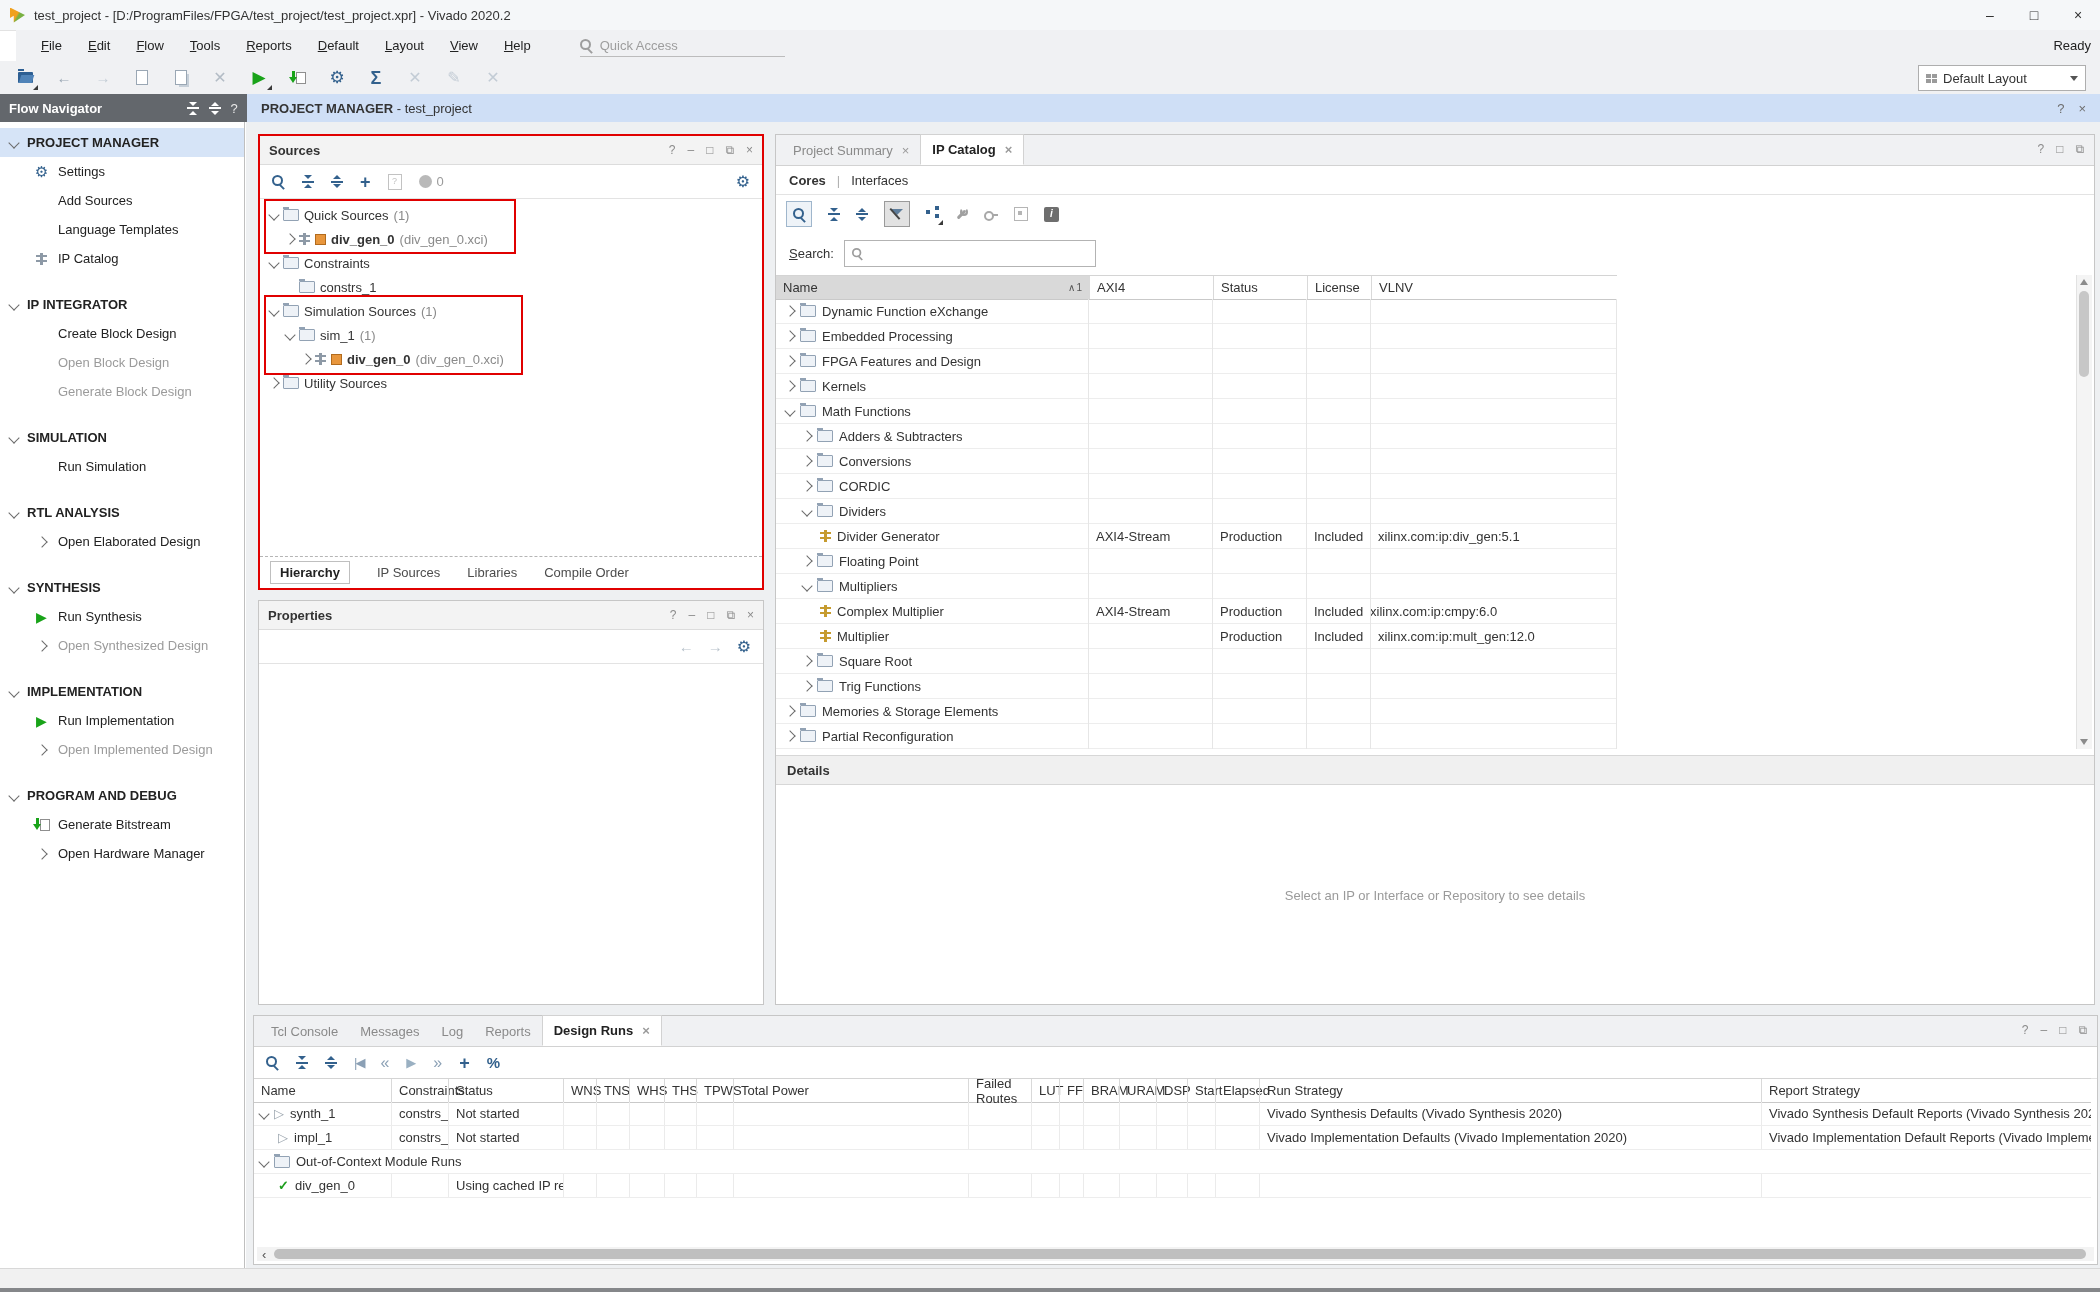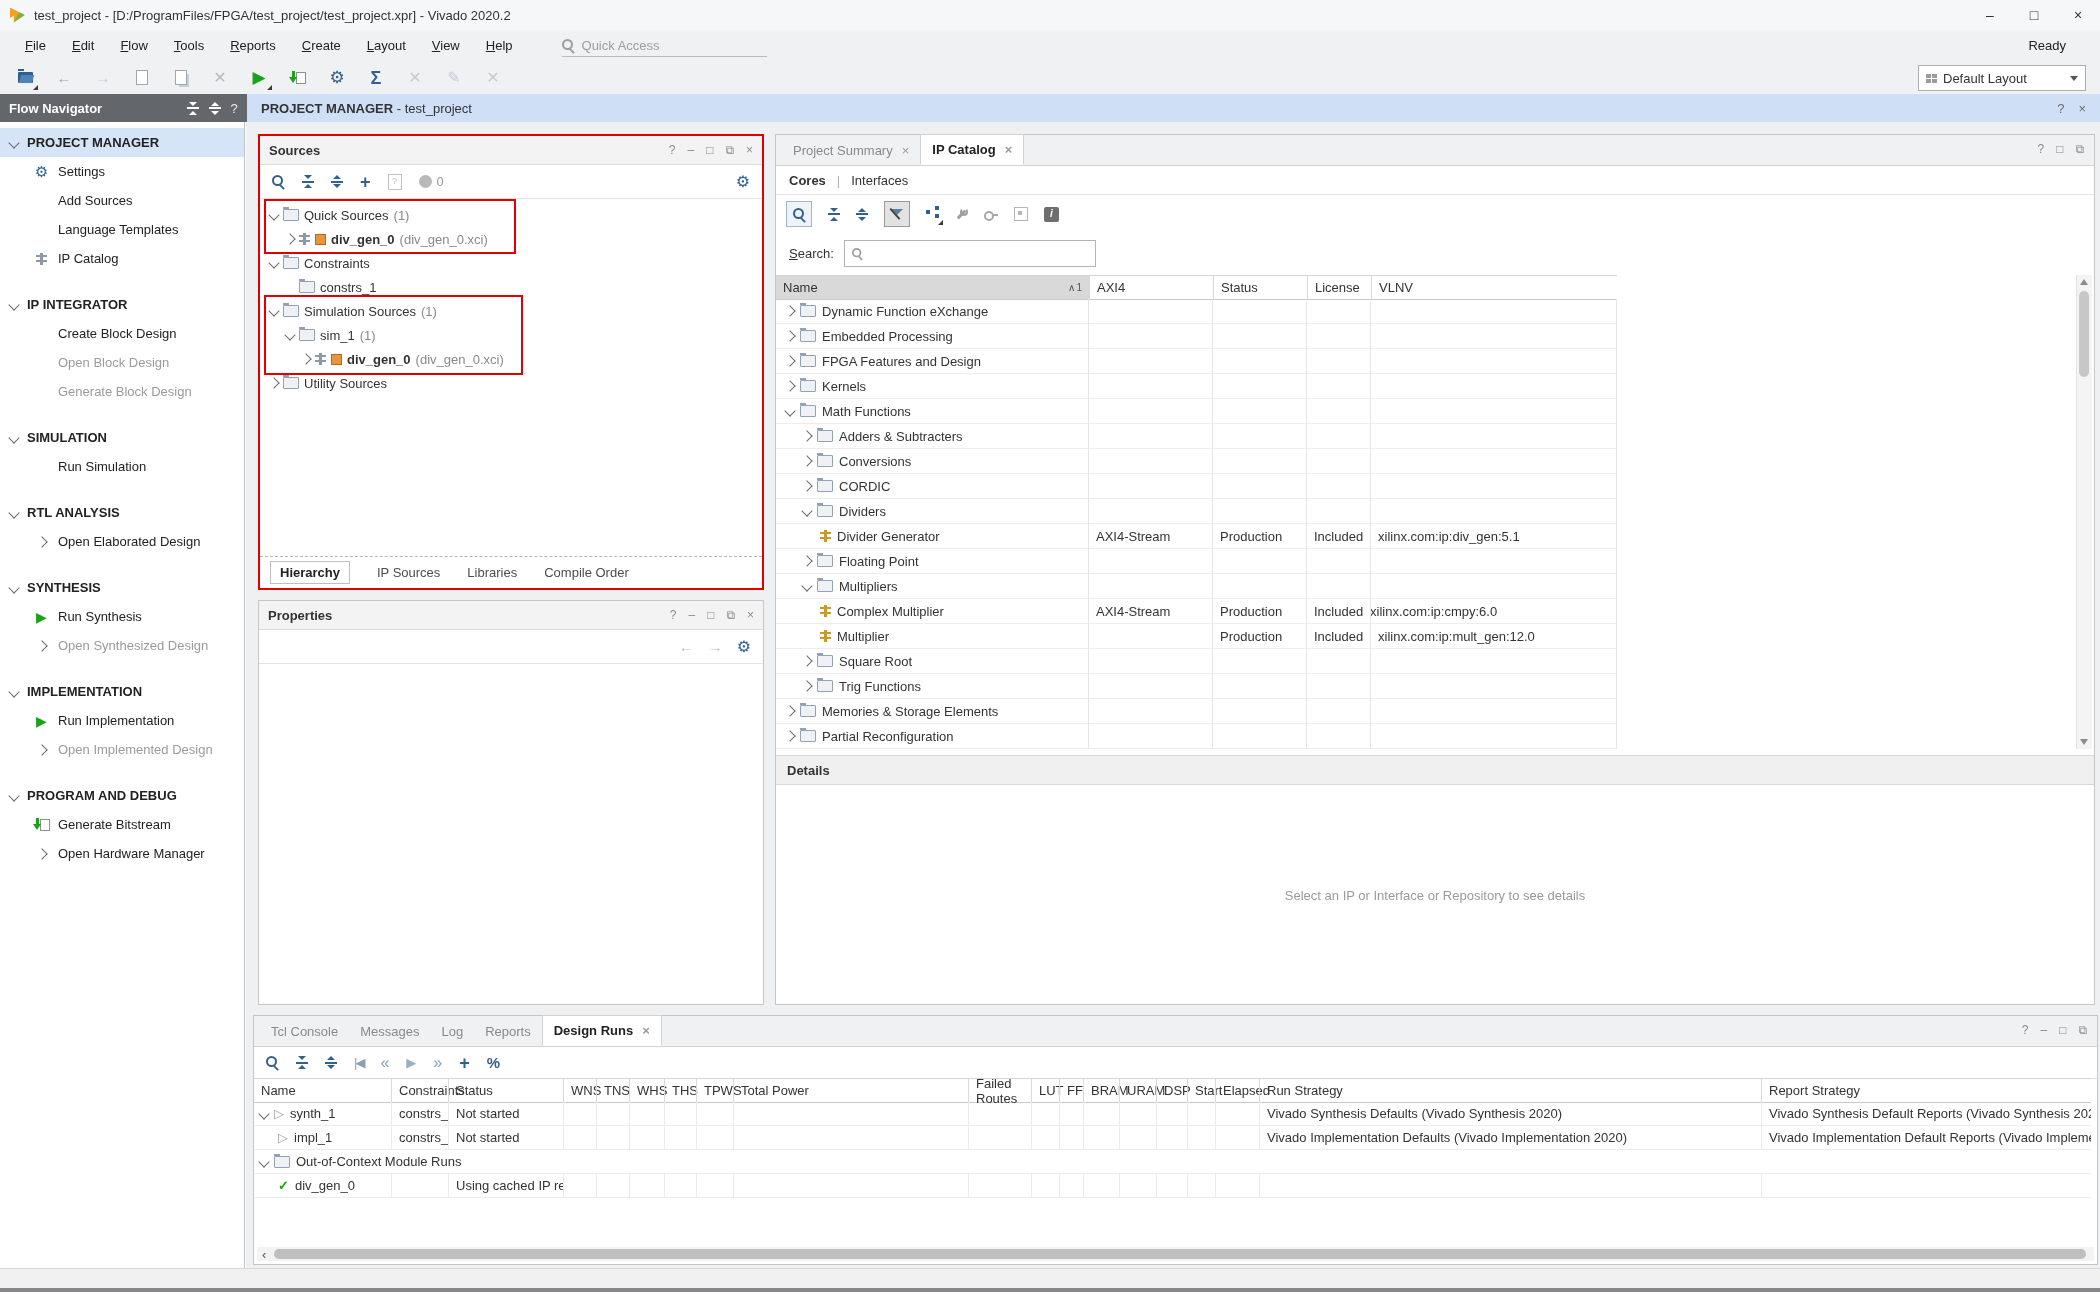--- a/index.html
+++ b/index.html
@@ -30,21 +30,21 @@
   .dis{color:#9b9b9b !important;}
   .corner{position:relative;}
   .corner::after{content:"";position:absolute;right:-4px;bottom:-3px;border-left:5px solid transparent;border-bottom:5px solid #3a3a3a;}
   
   .titlebar{position:absolute;left:0;top:0;right:0;height:30px;background:#f5f7f9;border-bottom:1px solid #e2e2e2;
             display:flex;align-items:center;padding-left:10px;gap:9px;}
   .logo{width:15px;height:15px;background:linear-gradient(120deg,#f0a11e 45%,#79b143 55%);
         clip-path:polygon(0 0,100% 50%,25% 100%,25% 55%,0 70%);flex:none;}
   .winbtns{margin-left:auto;display:flex;height:30px;}
   .winbtn{width:44px;display:flex;align-items:center;justify-content:center;color:#333;font-size:14px;}
-  .menubar{position:absolute;left:0;top:30px;right:0;height:31px;background:#f0f1f3;display:flex;align-items:center;padding:0 34px 0 12px;}
+  .menubar{position:absolute;left:16px;top:30px;right:0;height:31px;background:#f0f1f3;display:flex;align-items:center;padding:0 9px 0 12px;}
   .menu-item{display:inline-block;padding:3px 13px;color:#222;}
   .menu-item::first-letter{text-decoration:underline;}
   .quick-access{margin-left:36px;width:205px;height:22px;border-bottom:1px solid #bcbcbc;display:flex;align-items:center;gap:7px;color:#9d9d9d;}
   .ready{margin-left:auto;color:#222;}
   .toolbar{position:absolute;left:0;top:61px;right:0;height:33px;background:#f0f1f3;border-bottom:1px solid #dadada;
            display:flex;align-items:center;gap:21px;padding-left:16px;}
   .tb-ic{display:flex;align-items:center;justify-content:center;width:18px;height:18px;font-size:15px;}
   .i-doc{display:inline-block;width:10px;height:13px;border:1.5px solid #9aa7b4;background:#fff;}
   .i-doc2{box-shadow:3px 3px 0 -1px #c6cfd8;}
   .i-openfolder{display:inline-block;position:relative;width:15px;height:11px;background:#2d5f93;border-radius:1px;}
@@ -172,21 +172,21 @@
     </div>
   </div>
 
   <div class="menubar">
     <span id="menus" style="display:flex;">
         <span class="menu-item">File</span>
         <span class="menu-item">Edit</span>
         <span class="menu-item">Flow</span>
         <span class="menu-item">Tools</span>
         <span class="menu-item">Reports</span>
-        <span class="menu-item">Create</span>
+        <span class="menu-item">Default</span>
         <span class="menu-item">Layout</span>
         <span class="menu-item">View</span>
         <span class="menu-item">Help</span>
       </span>
     <span class="quick-access">
       <span class="i-search" style="color:#9d9d9d"></span>
       <span>Quick Access</span>
     </span>
     <span class="ready">Ready</span>
   </div>

